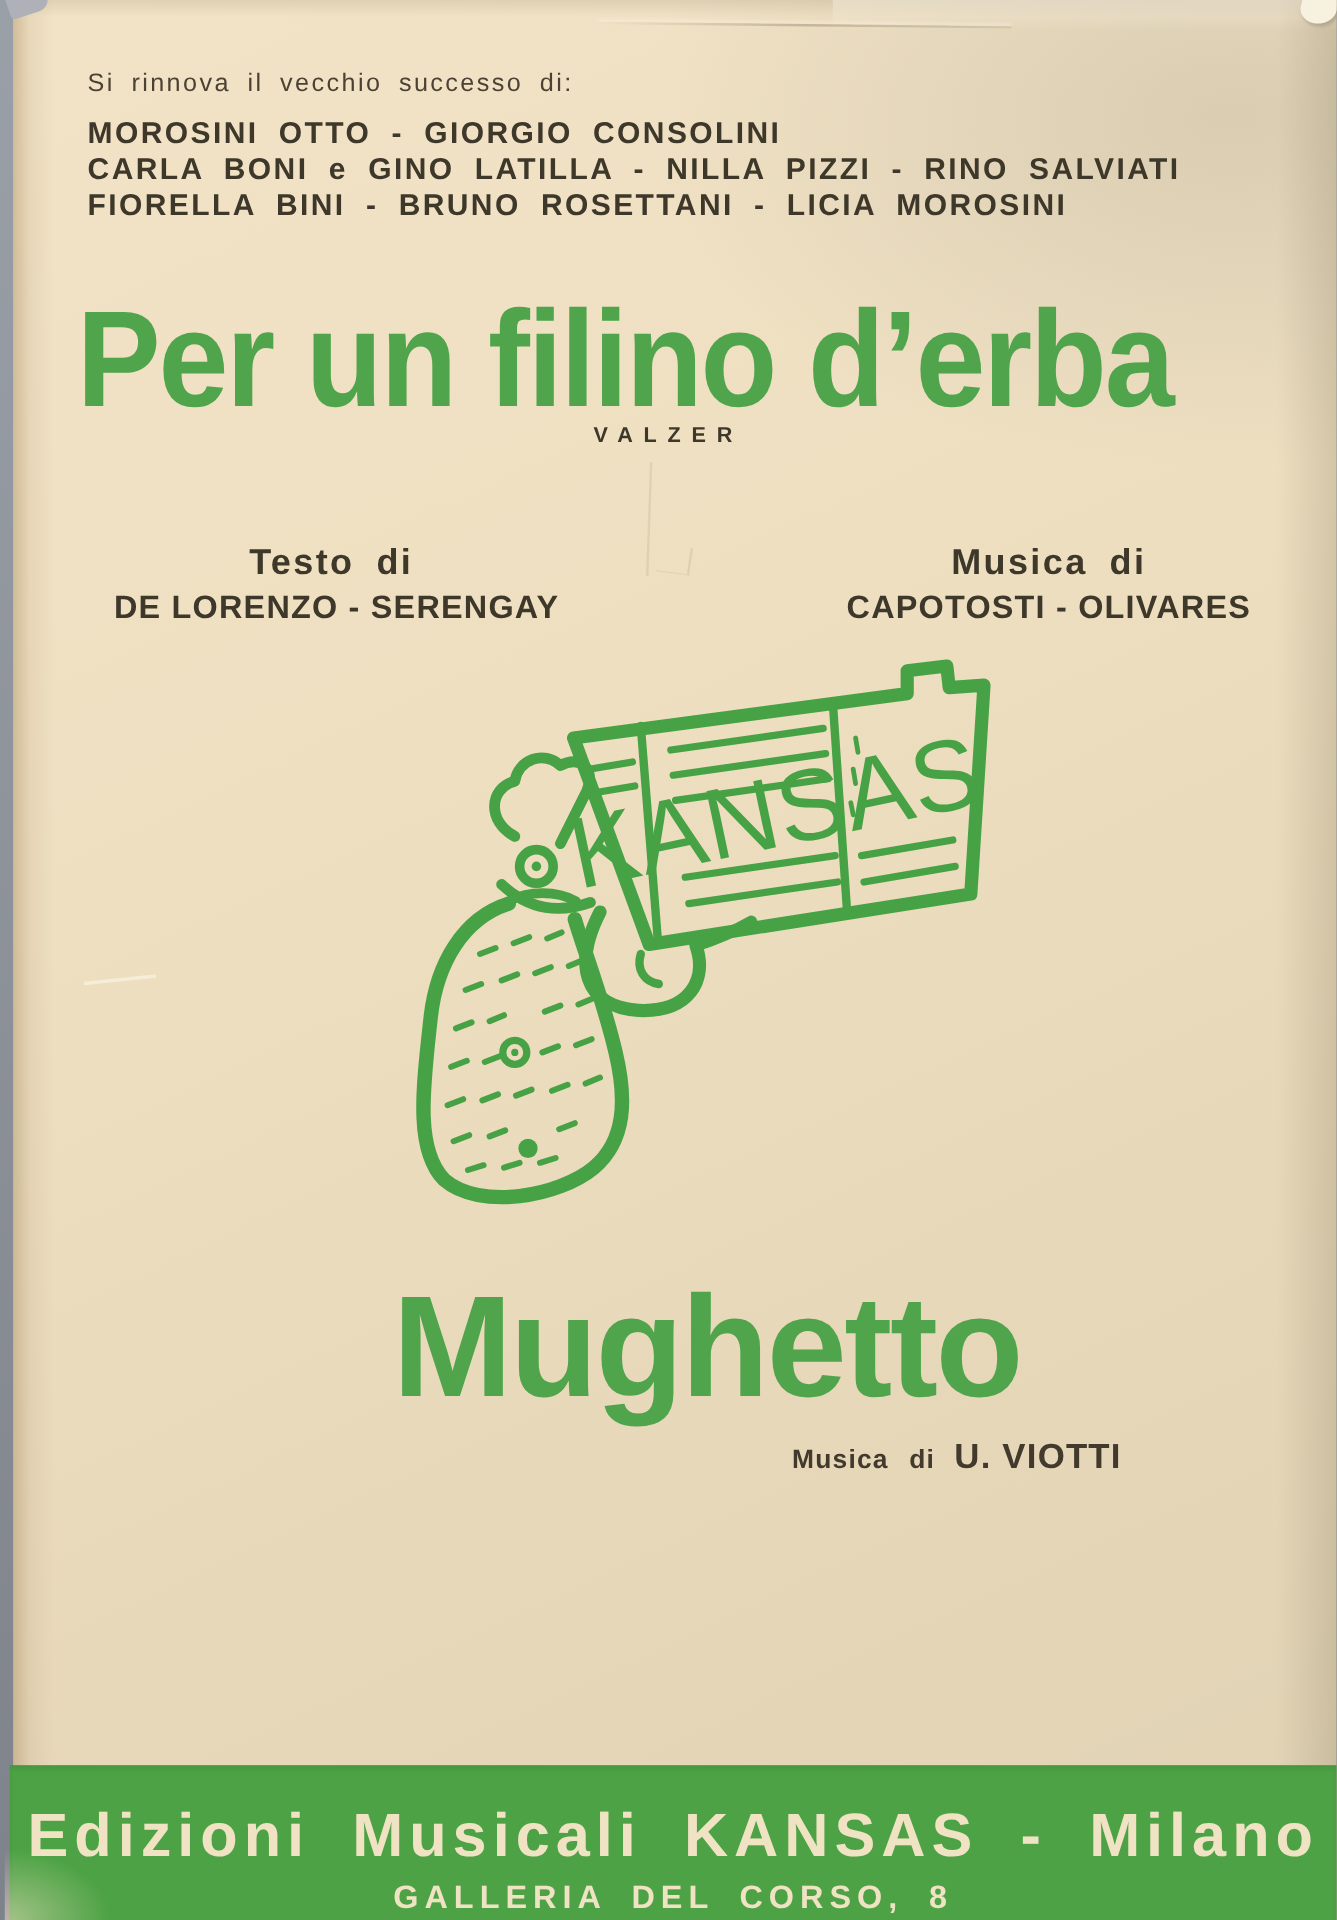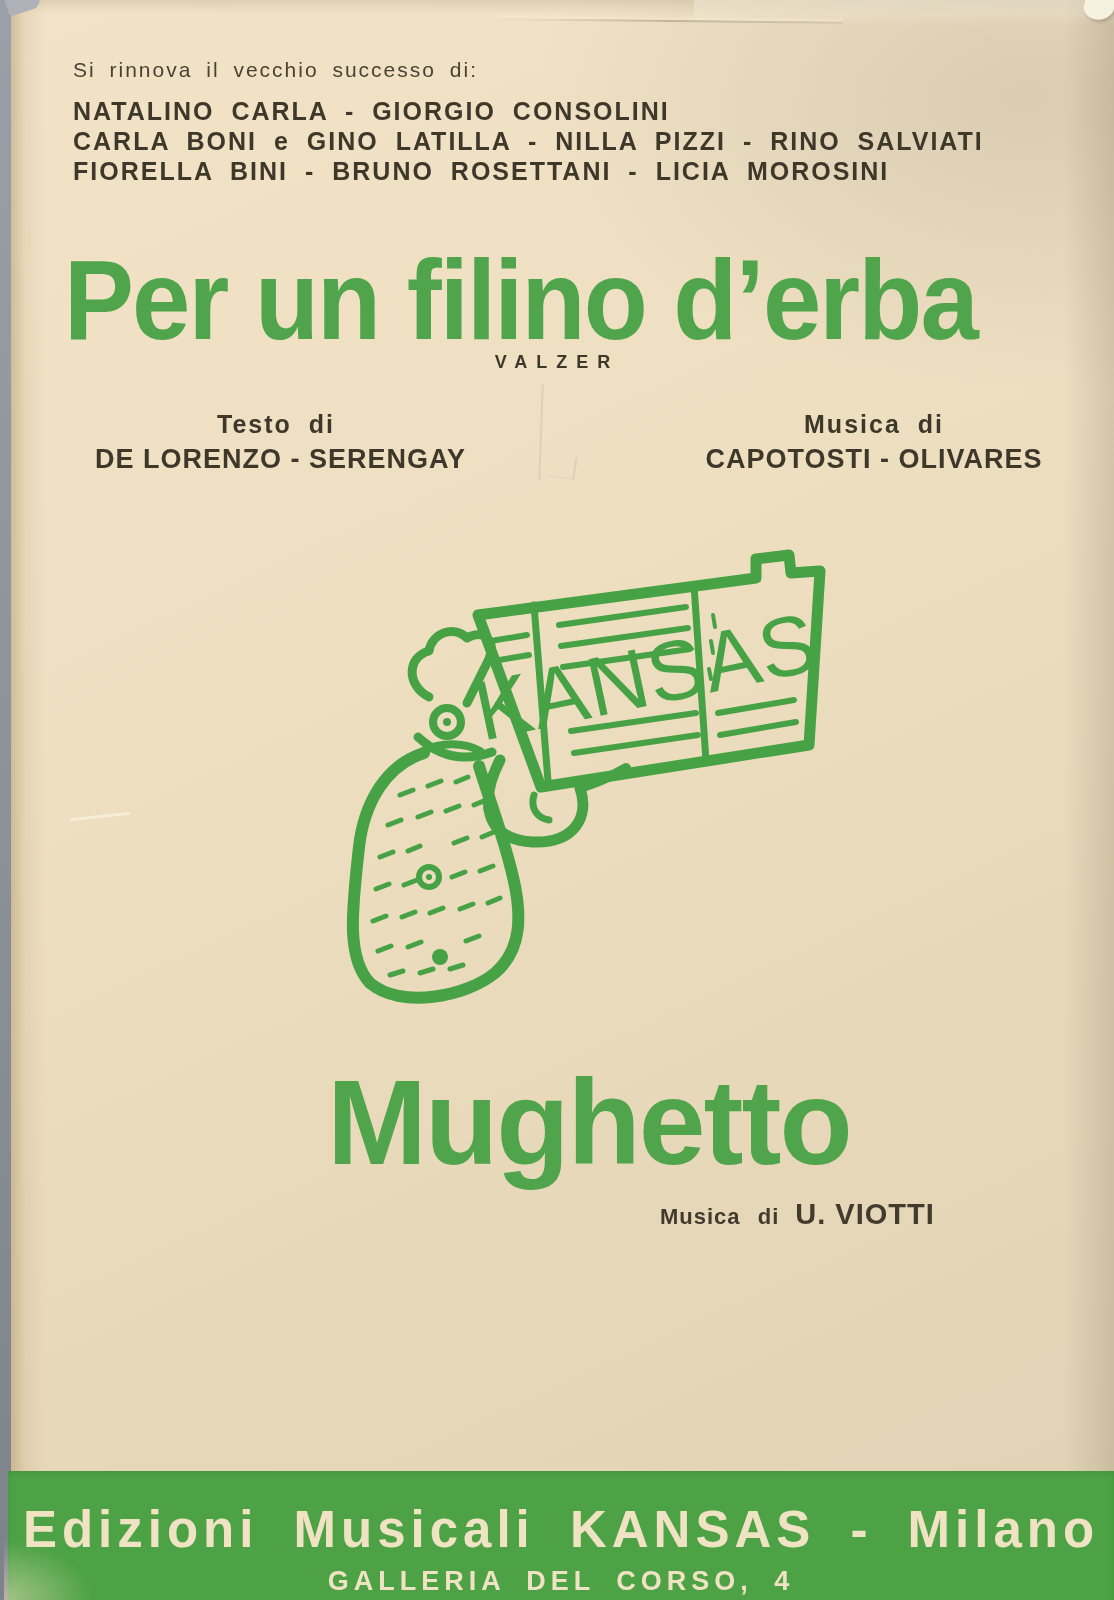--- a/index.html
+++ b/index.html
@@ -42,21 +42,21 @@
     font-size:25px;letter-spacing:2px;word-spacing:8px;}
   .artists .artist-line{height:30px;line-height:30px;white-space:nowrap;}
   .main-title{position:absolute;left:64px;top:243px;margin:0;font-size:114px;line-height:1;
     font-weight:bold;letter-spacing:-2px;color:#50a54c;white-space:nowrap;
     transform:scaleX(0.92);transform-origin:0 0;}
   .subtitle{position:absolute;left:0;top:352px;width:1114px;text-align:center;
     font-size:18px;font-weight:bold;letter-spacing:9px;color:#3e382b;}
   .credit{position:absolute;top:410px;width:362px;text-align:center;color:#3e382b;}
   .credit-left{left:95px;}
   .credit-right{left:693px;}
-  .credit-label{font-size:25px;font-weight:bold;letter-spacing:2px;word-spacing:8px;}
+  .credit-label{font-size:30px;font-weight:bold;letter-spacing:2px;word-spacing:8px;margin-top:42px;}
   .credit-names{margin-top:5px;font-size:27px;font-weight:bold;letter-spacing:1px;white-space:nowrap;}
 
   .logo{position:absolute;left:328px;top:545px;width:510px;height:450px;overflow:visible;}
 
   .second-title{position:absolute;left:327px;top:1062px;margin:0;font-size:120px;line-height:1;
     font-weight:bold;letter-spacing:-2px;color:#50a54c;white-space:nowrap;}
   .viotti{position:absolute;left:660px;top:1198px;width:400px;text-align:left;color:#423b2d;white-space:nowrap;}
   .viotti-label{font-size:22px;font-weight:bold;letter-spacing:1px;word-spacing:10px;}
   .viotti-name{font-size:29px;font-weight:bold;letter-spacing:1px;margin-left:16px;}
 
@@ -80,21 +80,21 @@
     <div class="notch-topleft"></div>
     <div class="fold-topright"></div>
     <div class="crease-topright"></div>
     <div class="tear-topright"></div>
     <div class="crease-center"></div>
     <div class="crease-mid2"></div>
     <div class="scuff-left"></div>
 
     <div class="intro">Si rinnova il vecchio successo di:</div>
     <div class="artists">
-      <div class="artist-line">NATALINO CARLA - GIORGIO CONSOLINI</div>
+      <div class="artist-line">MOROSINI OTTO - GIORGIO CONSOLINI</div>
       <div class="artist-line">CARLA BONI e GINO LATILLA - NILLA PIZZI - RINO SALVIATI</div>
       <div class="artist-line">FIORELLA BINI - BRUNO ROSETTANI - LICIA MOROSINI</div>
     </div>
 
     <h1 class="main-title">Per un filino d’erba</h1>
     <div class="subtitle">VALZER</div>
 
     <div class="credit credit-left">
       <div class="credit-label">Testo di</div>
       <div class="credit-names">DE LORENZO - SERENGAY</div>
@@ -182,18 +182,18 @@
       </g>
     </svg>
 
     <h2 class="second-title">Mughetto</h2>
     <div class="viotti">
       <span class="viotti-label">Musica di</span><span class="viotti-name">U. VIOTTI</span>
     </div>
 
     <div class="band">
       <div class="band-line1">Edizioni Musicali KANSAS - Milano</div>
-      <div class="band-line2">GALLERIA DEL CORSO, 4</div>
+      <div class="band-line2">GALLERIA DEL CORSO, 8</div>
       <div class="band-wear"></div>
     </div>
 
   </div>
 </div>
 
 </body></html>

